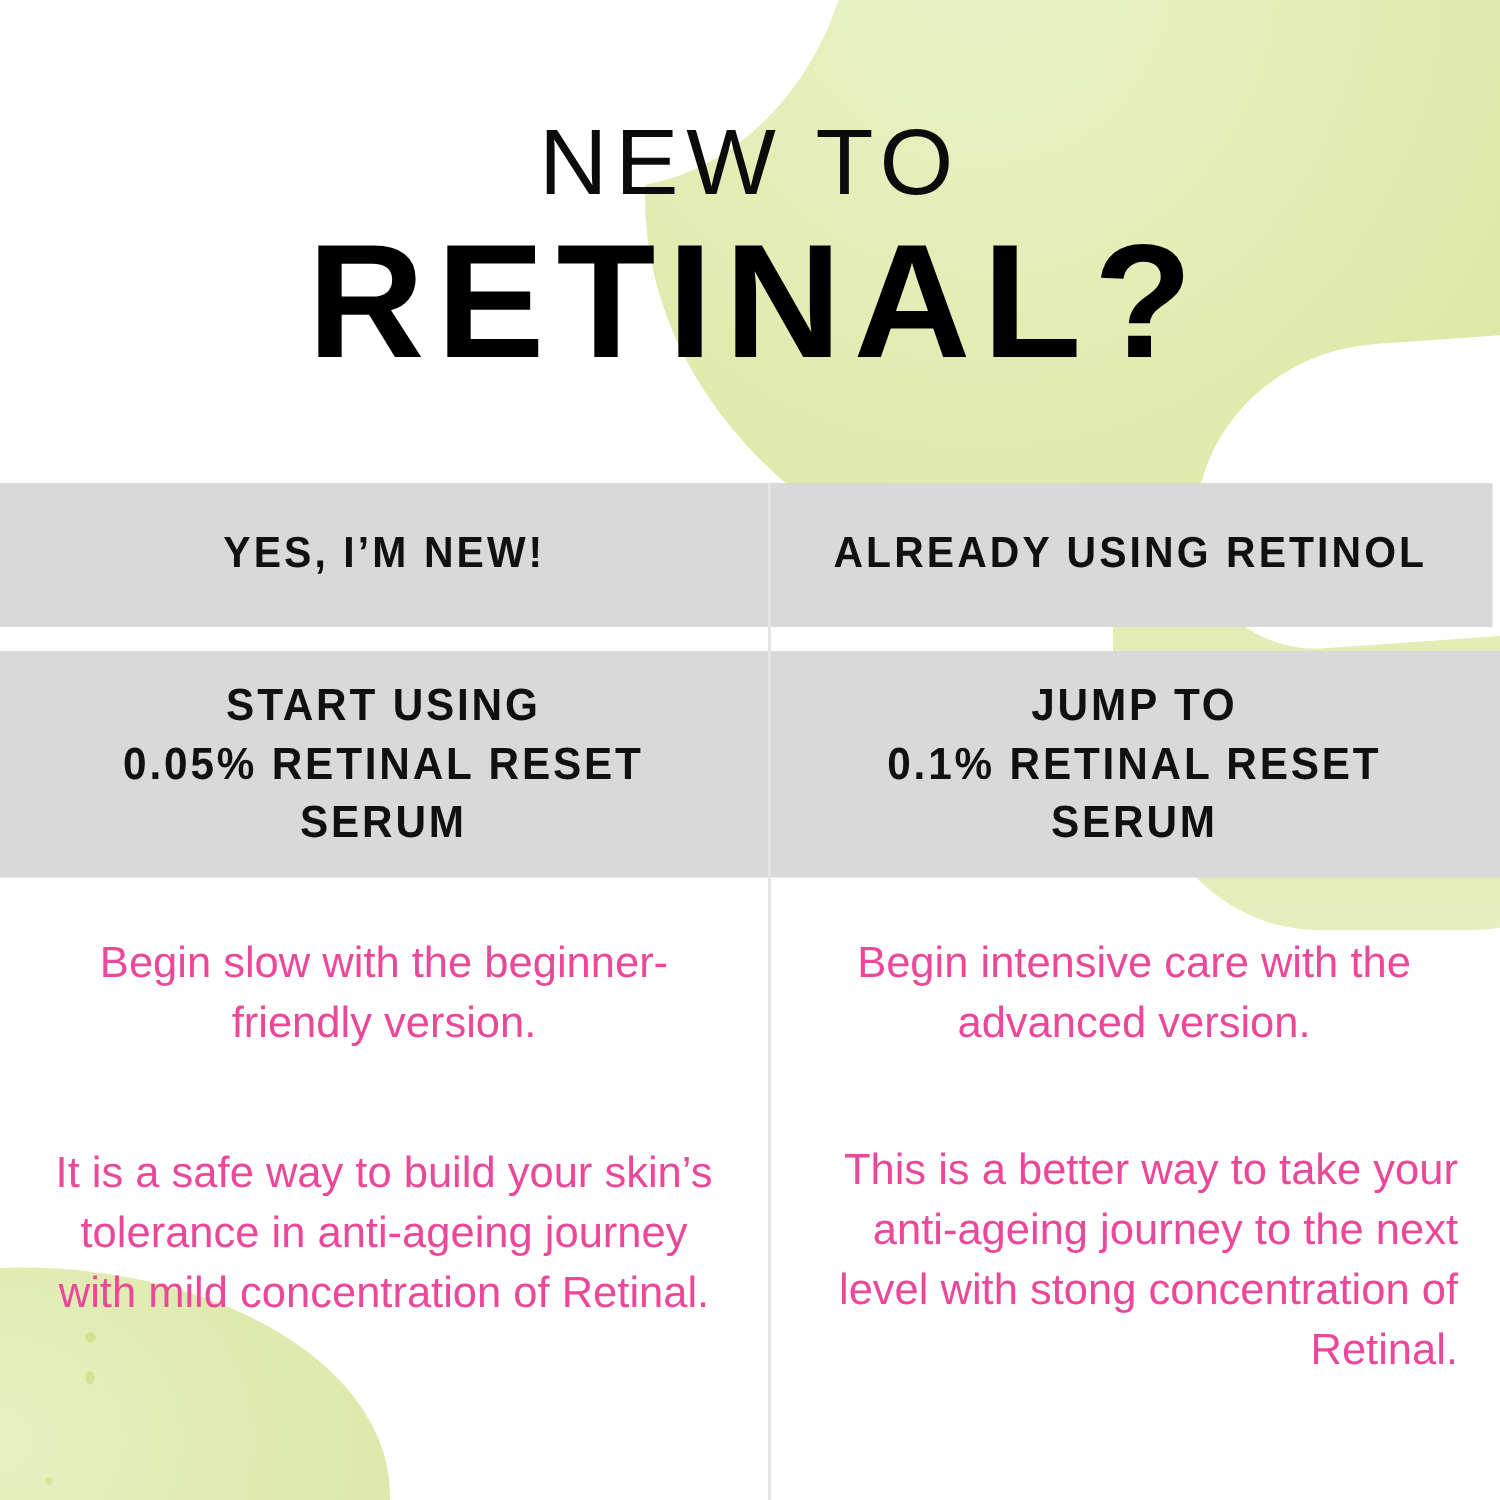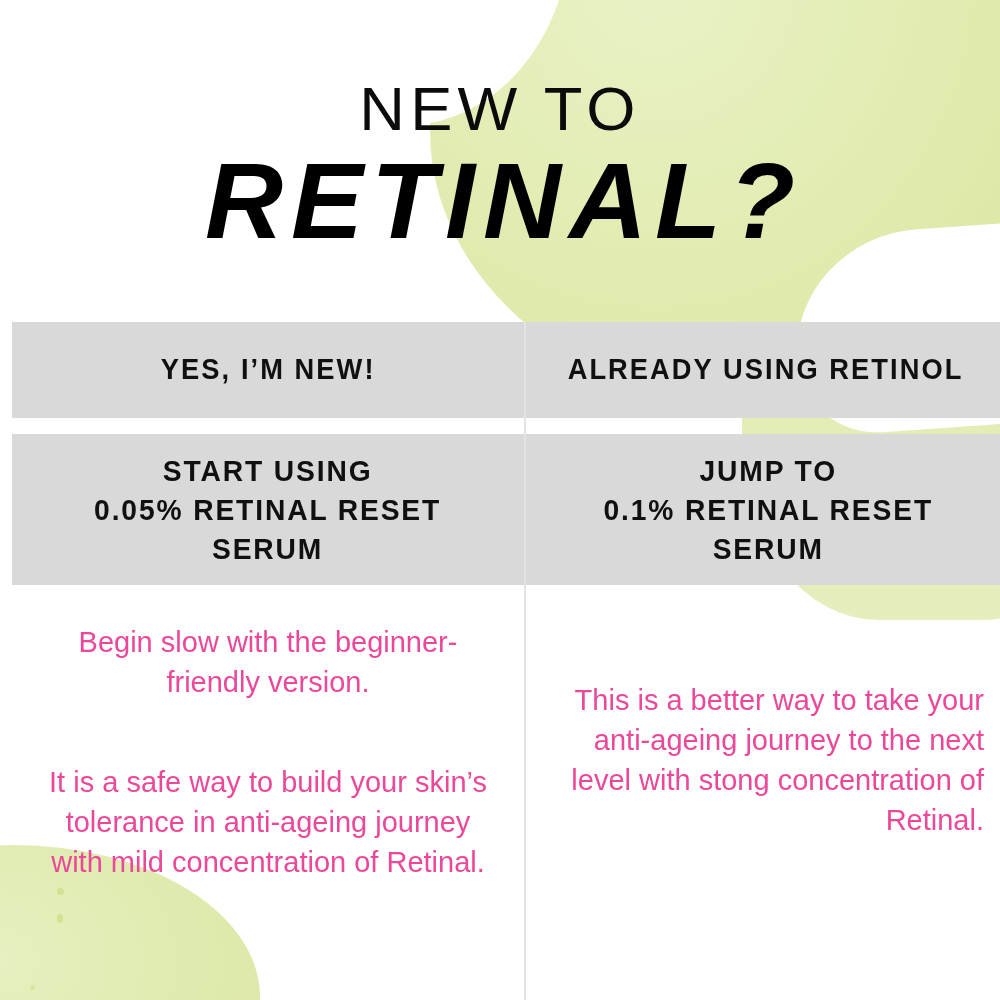--- a/index.html
+++ b/index.html
@@ -117,27 +117,26 @@
   .title-line2 {
     display: block;
     font-family: "Liberation Sans", "DejaVu Sans", sans-serif;
     font-weight: 700;
     font-size: 108px;
     line-height: 1.02;
     letter-spacing: 8px;
     color: #000000;
     margin: 0;
     padding-left: 8px;
-    font-style: italic;
   }
 
   
   .table {
     position: absolute;
-    left: 12px;
+    left: 0;
     top: 322px;
     width: 899px;
     height: 678px;
     z-index: 2;
   }
 
   .divider-v {
     position: absolute;
     left: 512px;
     top: 0;
@@ -266,18 +265,19 @@
         </span>
       </div>
     </div>
 
     <div class="body-row">
       <div class="body-col body-col-left">
         <p class="body-p">Begin slow with the beginner-friendly version.</p>
         <p class="body-p second">It is a safe way to build your skin’s  tolerance in anti-ageing journey with mild concentration of Retinal.</p>
       </div>
       <div class="body-col body-col-right">
+        <p class="body-p">Begin intensive care with the advanced version.</p>
         <p class="body-p second">This is a better way to take your anti-ageing journey to the next level with stong concentration of Retinal.</p>
       </div>
     </div>
 
   </div>
 </div>
 
 </body></html>

